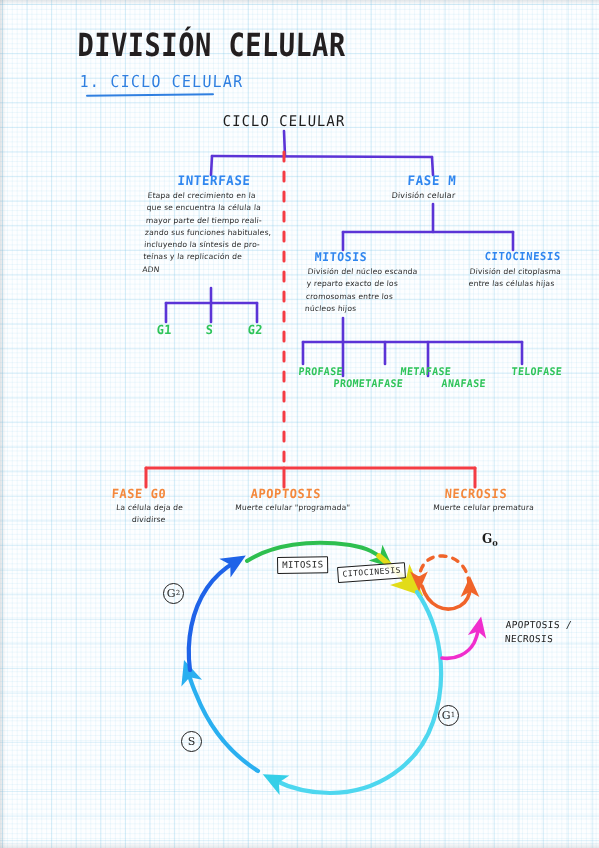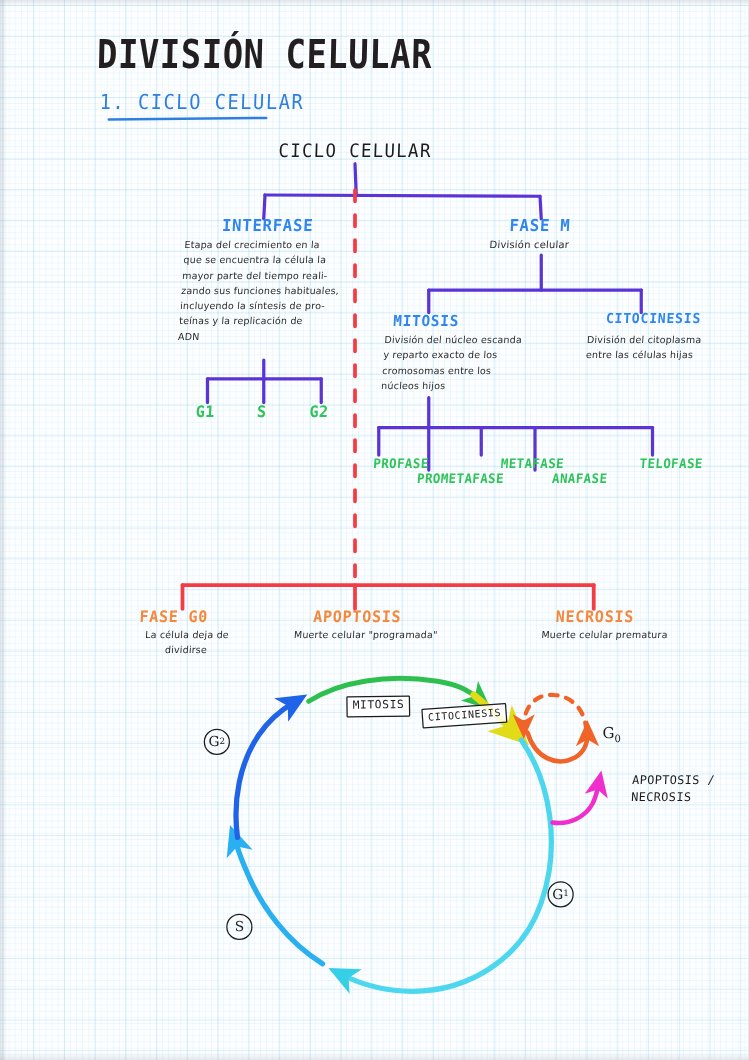--- a/index.html
+++ b/index.html
@@ -308,20 +308,20 @@
       <sub>2</sub>
   </div>
   <div class="abs ring" style="left:181px; top:731px;">
     <span>S</span>
   </div>
   <div class="abs ring" style="left:438px; top:705px;">
     <span>G</span>
       <sub>1</sub>
   </div>
 
-  <div class="abs plain-label" style="left:482px; top:579px;">
+  <div class="abs plain-label" style="left:482px; top:532px;font-weight:bold;">
     <span>G</span><sub>0</sub>
   </div>
 
   <div class="abs apnec" style="left:506px; top:618px;">APOPTOSIS /
 NECROSIS</div>
 
 </div>
 
 </body></html>

